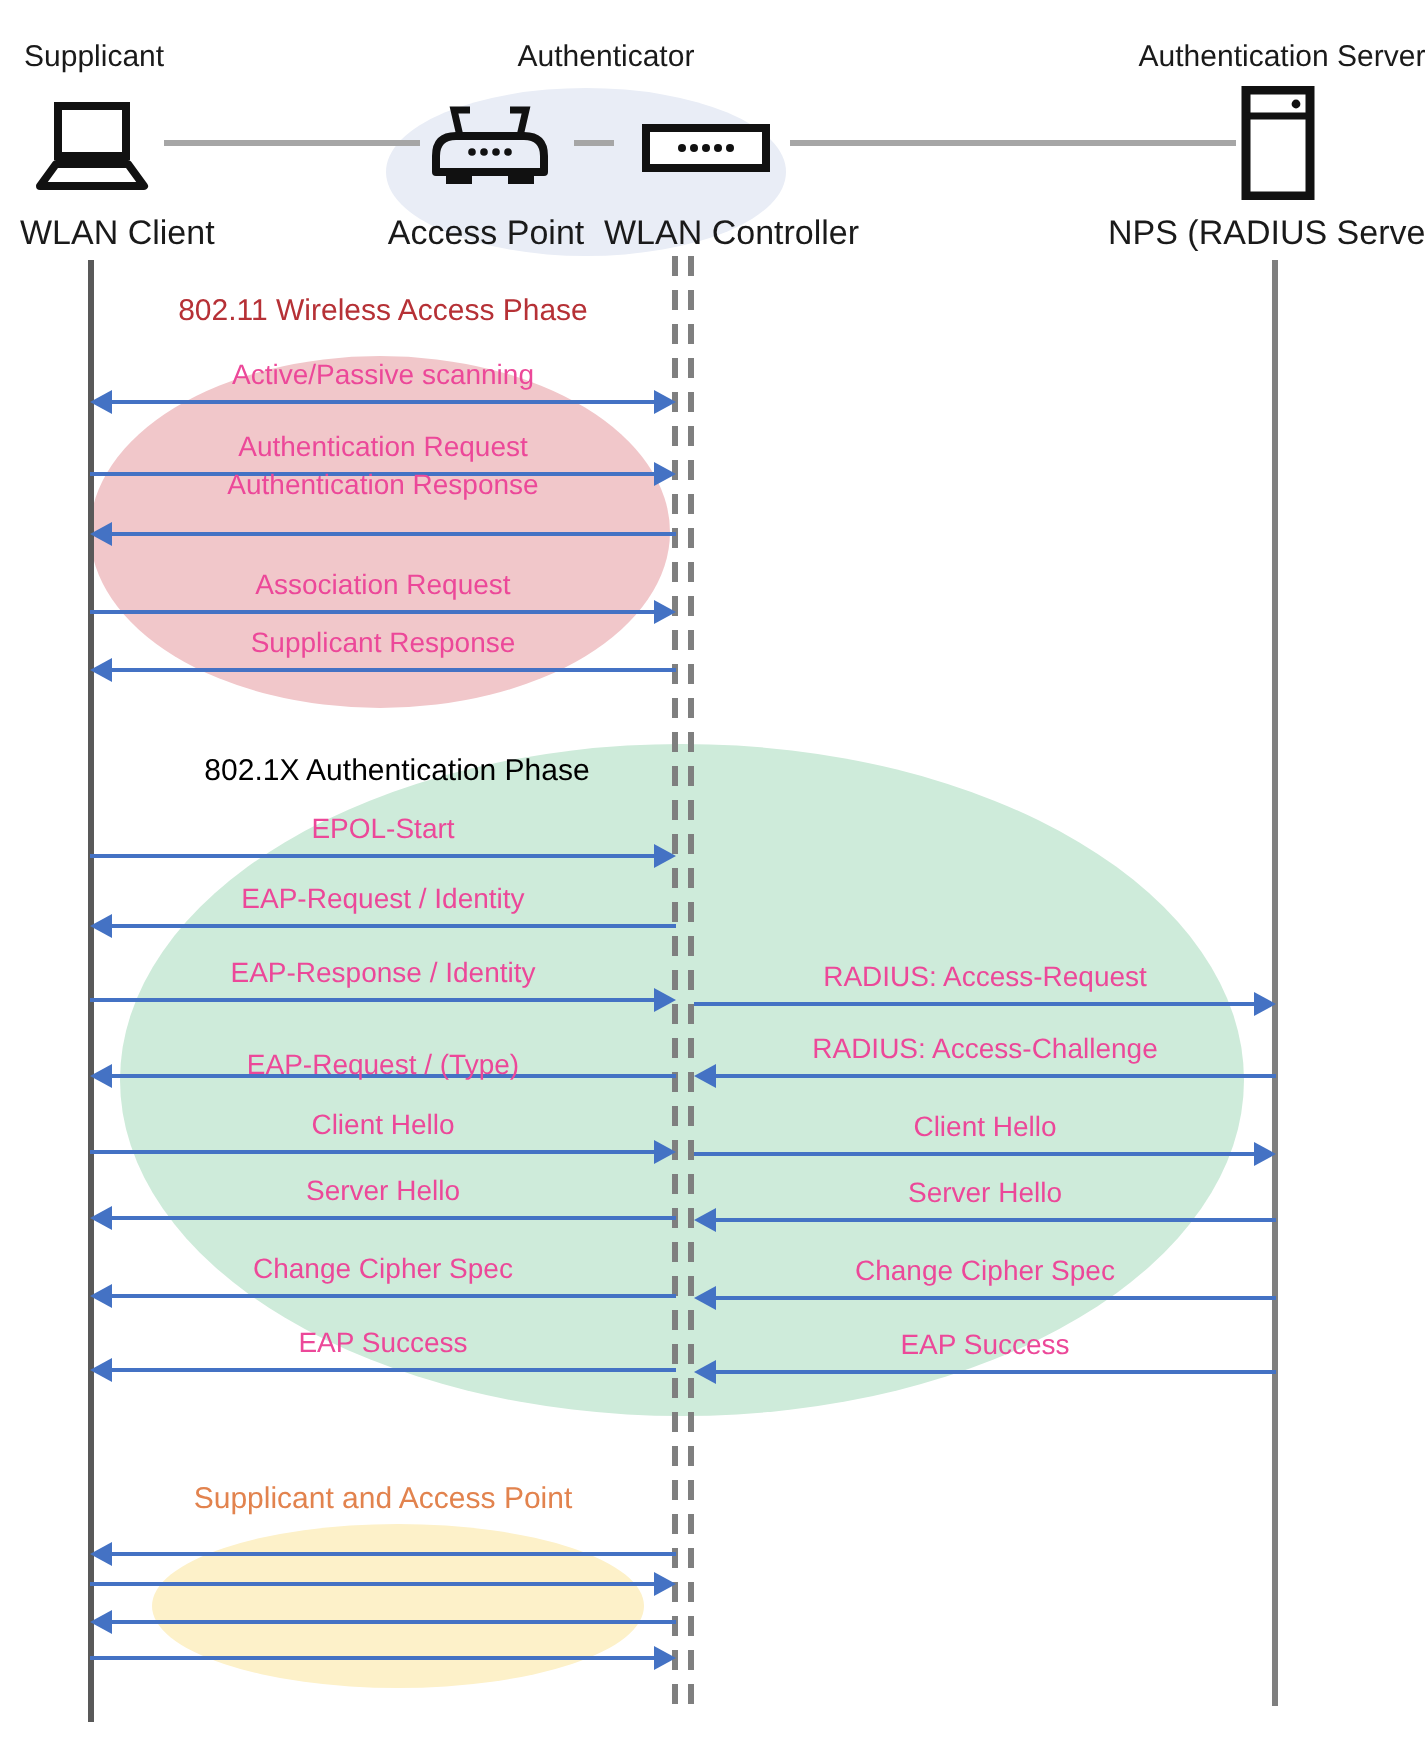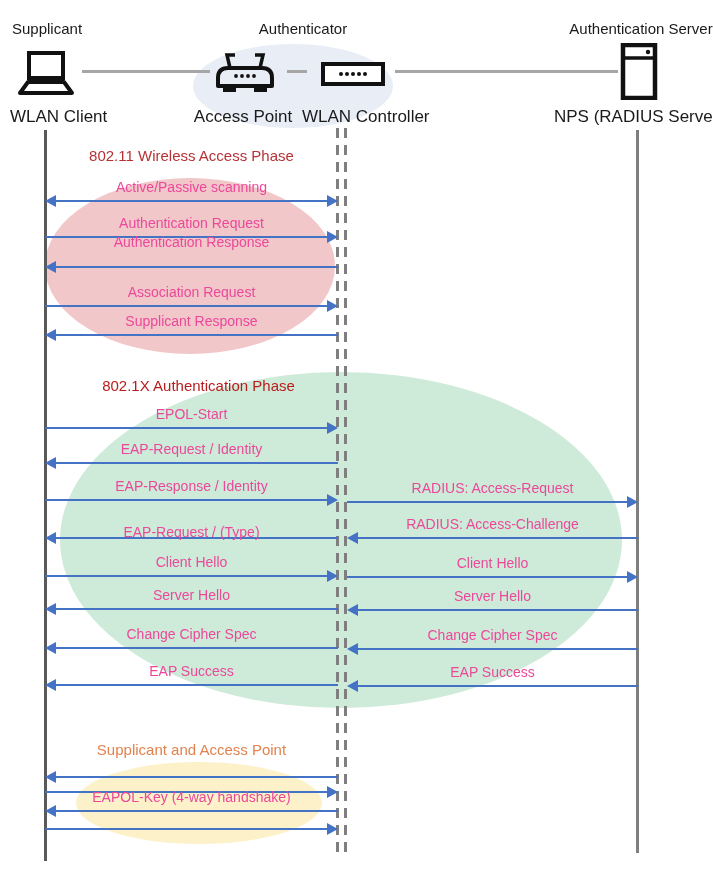--- a/index.html
+++ b/index.html
@@ -20,21 +20,21 @@
   .lifeline.dashed{top:128px;height:726px;background:repeating-linear-gradient(to bottom,#7f7f7f 0 10px,transparent 10px 17px);}
   .dash1{left:336px;} .dash2{left:344px;}
   
   .phase-ellipse{position:absolute;border-radius:50%;z-index:1;}
   .pe-red{left:45px;top:178px;width:290px;height:176px;background:#f1c7ca;}
   .pe-green{left:60px;top:372px;width:562px;height:336px;background:#ceebda;}
   .pe-yellow{left:76px;top:762px;width:246px;height:82px;background:#fdf1c9;}
   
   .phase-title{position:absolute;font-size:15px;text-align:center;white-space:nowrap;z-index:4;width:293px;left:45px;}
   .pt-red{color:#b63136;top:147px;}
-  .pt-green{color:#b91c1c;top:377px;left:52px;}
+  .pt-green{color:#000000;top:377px;left:52px;}
   .pt-orange1{color:#e2834e;top:722px;}
   .pt-orange2{color:#e2834e;top:741px;}
   
   .msg-label{position:absolute;font-size:14px;color:#ec4899;text-align:center;white-space:nowrap;z-index:4;}
   .lane-l{left:45px;width:293px;}
   .lane-r{left:347px;width:291px;}
   .arrow{position:absolute;height:12px;z-index:3;}
   .arrow .line{position:absolute;left:0;right:0;top:5px;height:2px;background:#4472c4;}
   .arrow.right .line{right:9px;}
   .arrow.left .line{left:9px;}
@@ -186,21 +186,20 @@
 
   <div class="arrow left lane-l" style="top:771px;">
       <div class="line"></div>
       <span class="head l"></span>
     </div>
   <div class="arrow right lane-l" style="top:786px;">
       <div class="line"></div>
       <span class="head r"></span>
     </div>
 
-  <div class="msg-label lane-l" style="top:789px;">EAPOL-Key (4-way handshake)</div>
   <div class="arrow left lane-l" style="top:805px;">
       <div class="line"></div>
       <span class="head l"></span>
     </div>
 
   <div class="arrow right lane-l" style="top:823px;">
       <div class="line"></div>
       <span class="head r"></span>
     </div>
 

